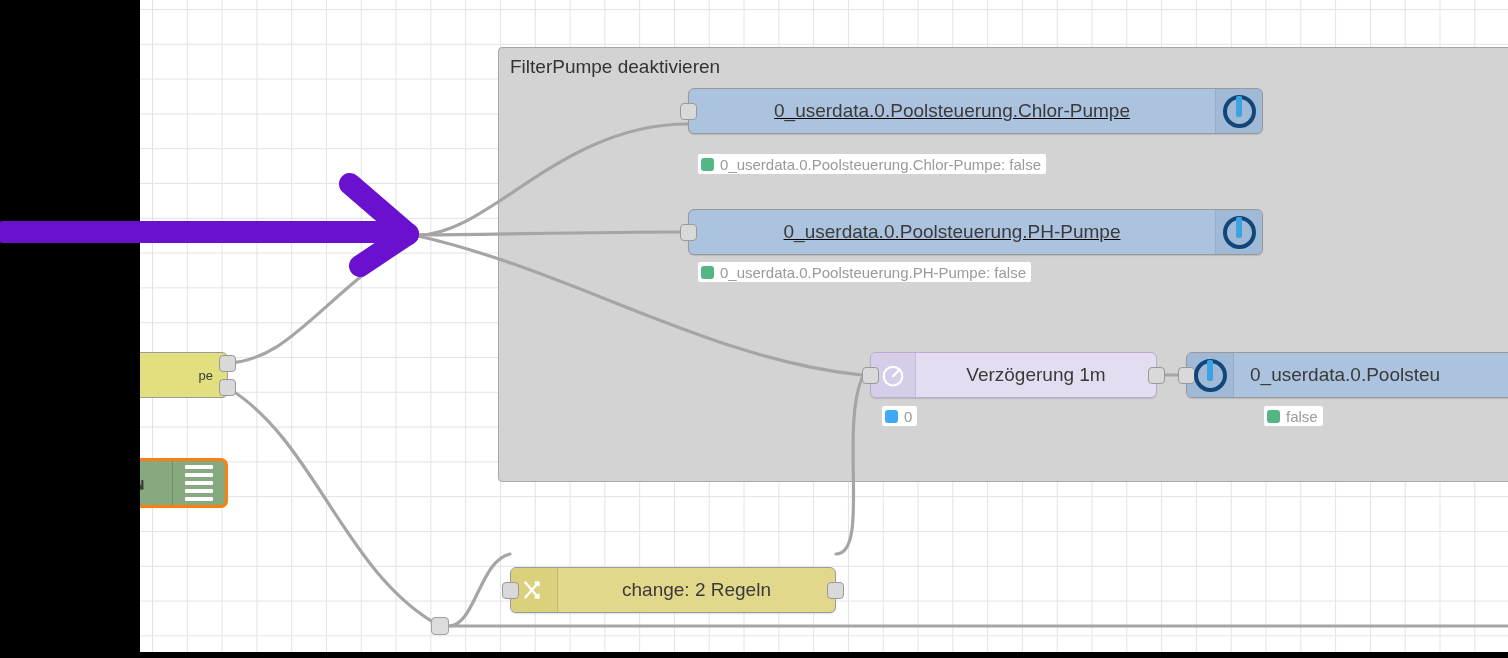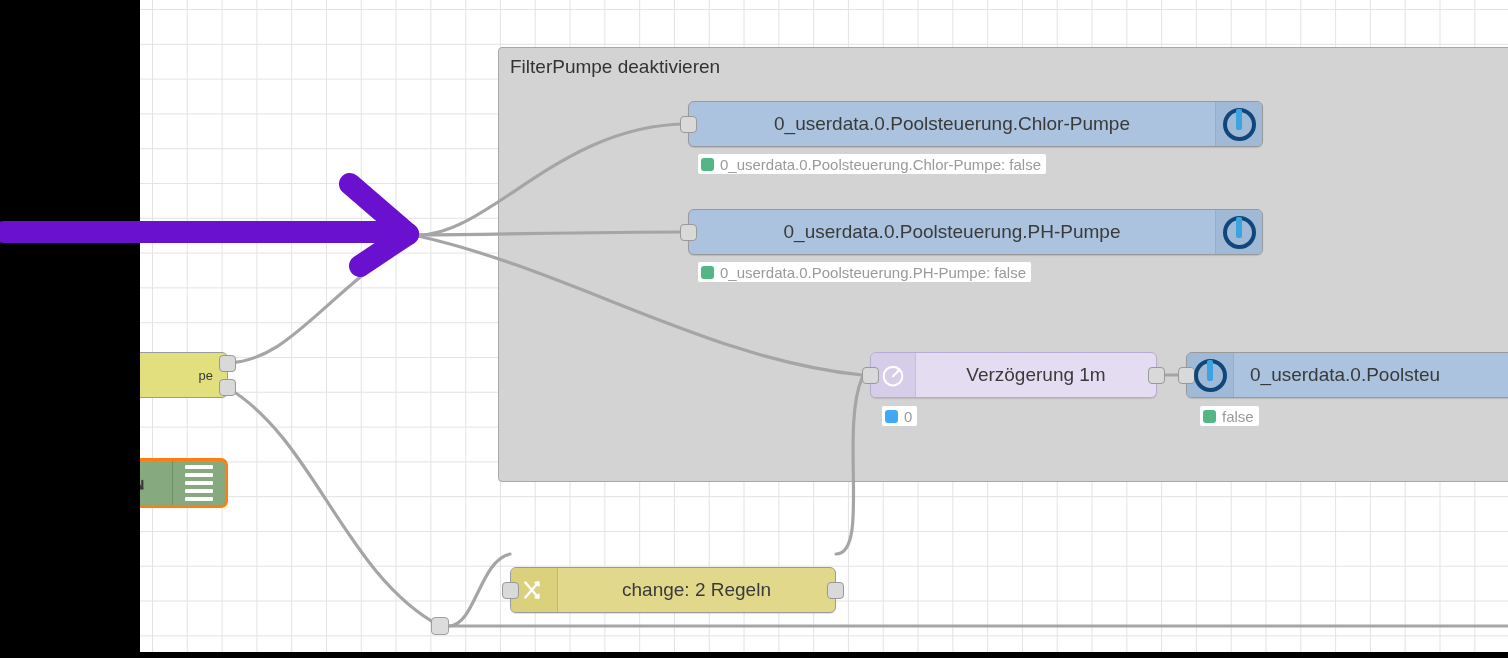--- a/index.html
+++ b/index.html
@@ -267,33 +267,33 @@
 
       <path class="wire" d="M 309 626 C 335 626, 340 560, 370 554"></path>
 
       <path class="wire" d="M 309 626 L 1368 626"></path>
 
       <path class="wire" d="M 696 554 C 730 554, 700 430, 722 378"></path>
 
       <path class="wire" d="M 1017 375 L 1046 375"></path>
     </svg>
 
-    <div class="node node-iob" style="left:548px; top:101px; width:575px;">
+    <div class="node node-iob" style="left:548px; top:88px; width:575px;text-decoration:underline;">
       <span class="port port-in" style="top:14px;"></span>
       <span class="node-label">0_userdata.0.Poolsteuerung.Chlor-Pumpe</span>
       <span class="node-icon-box icon-right">
         <span class="iob-logo"></span>
       </span>
     </div>
     <div class="status" style="left:558px; top:154px;">
       <span class="status-dot dot-green"></span>
       <span>0_userdata.0.Poolsteuerung.Chlor-Pumpe: false</span>
     </div>
 
-    <div class="node node-iob" style="left:548px; top:209px; width:575px;">
+    <div class="node node-iob" style="left:548px; top:209px; width:575px;text-decoration:underline;">
       <span class="port port-in" style="top:14px;"></span>
       <span class="node-label">0_userdata.0.Poolsteuerung.PH-Pumpe</span>
       <span class="node-icon-box icon-right">
         <span class="iob-logo"></span>
       </span>
     </div>
     <div class="status" style="left:558px; top:262px;">
       <span class="status-dot dot-green"></span>
       <span>0_userdata.0.Poolsteuerung.PH-Pumpe: false</span>
     </div>
@@ -315,21 +315,21 @@
       <span>0</span>
     </div>
 
     <div class="node node-iob" style="left:1046px; top:352px; width:340px;">
       <span class="port port-in" style="top:14px;"></span>
       <span class="node-icon-box icon-left">
         <span class="iob-logo"></span>
       </span>
       <span class="node-label" style="text-align:left; padding-left:16px;">0_userdata.0.Poolsteu</span>
     </div>
-    <div class="status" style="left:1060px; top:406px;">
+    <div class="status" style="left:1124px; top:406px;">
       <span class="status-dot dot-green"></span>
       <span>false</span>
     </div>
 
     <div class="node node-change" style="left:370px; top:531px; width:326px;margin-top:36px;">
       <span class="port port-in" style="top:14px;"></span>
       <span class="change-icon-box">
         <svg width="26" height="26" viewBox="0 0 24 24" fill="none" stroke="#ffffff" stroke-width="2.2" stroke-linecap="round" stroke-linejoin="round">
           <path d="M4 5 L10 12 L4 19"></path>
           <path d="M16 5 L10 12 L16 19"></path>

